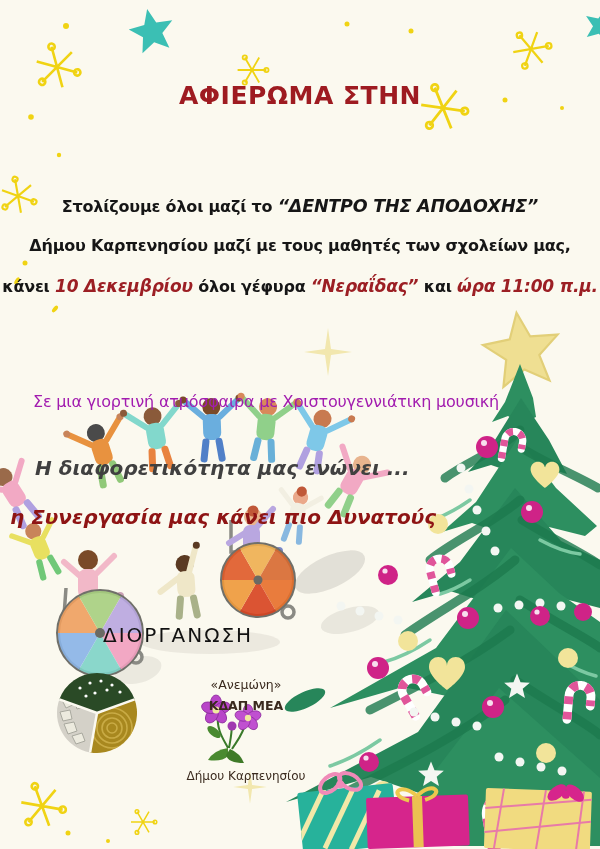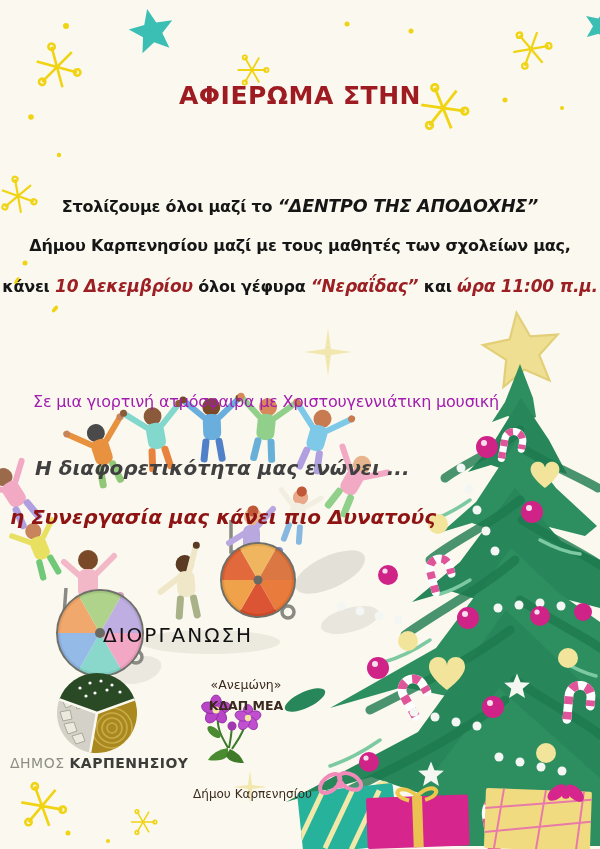--- a/index.html
+++ b/index.html
@@ -27,21 +27,21 @@
   }
   .slogan1{top:456px;left:35px;color:#404040;font-weight:bold;font-style:italic;font-size:20px;}
   .slogan2{top:505px;left:10px;color:#8e1414;font-weight:bold;font-style:italic;font-size:20px;}
   .org-heading{top:623px;left:103px;color:#111;font-size:20px;letter-spacing:2px;}
   .muni-caption{top:755px;left:10px;width:180px;font-size:14px;letter-spacing:.5px;}
   .muni-caption .w1{color:#8d8d85;}
   .muni-caption .w2{color:#3c3c38;font-weight:bold;}
   .kdap{left:180px;width:132px;text-align:center;color:#3a2a1e;}
   .kdap-1{top:654px;font-size:12.5px;font-weight:bold;margin-top:44px;}
   .kdap-2{top:677px;font-size:12.5px;}
-  .kdap-3{top:787px;font-size:12px;text-align:right;}
+  .kdap-3{top:769px;font-size:12px;}
 </style>
 </head>
 <body>
 
 <div class="poster">
 
 <svg class="bg-art" viewBox="0 0 600 849">
   <defs>
     <g id="flake">
       <path d="M-20,0 H20 M-10,-17.3 L10,17.3 M-10,17.3 L10,-17.3" fill="none"></path>
@@ -462,21 +462,18 @@
     </div>
   </div>
 
   <div class="txt atmosphere">Σε μια γιορτινή ατμόσφαιρα με Χριστουγεννιάτικη μουσική</div>
 
   <div class="txt slogan1">Η διαφορετικότητα μας ενώνει ...</div>
   <div class="txt slogan2">η Συνεργασία μας κάνει πιο Δυνατούς</div>
 
   <div class="txt org-heading">ΔΙΟΡΓΑΝΩΣΗ</div>
 
-  <div class="txt muni-caption">
-    <span class="w1">ΔΗΜΟΣ </span><span class="w2">ΚΑΡΠΕΝΗΣΙΟΥ</span>
-  </div>
 
   <div class="txt kdap kdap-1">ΚΔΑΠ ΜΕΑ</div>
   <div class="txt kdap kdap-2">«Ανεμώνη»</div>
   <div class="txt kdap kdap-3">Δήμου Καρπενησίου</div>
 
 </div>
 
 </body></html>

